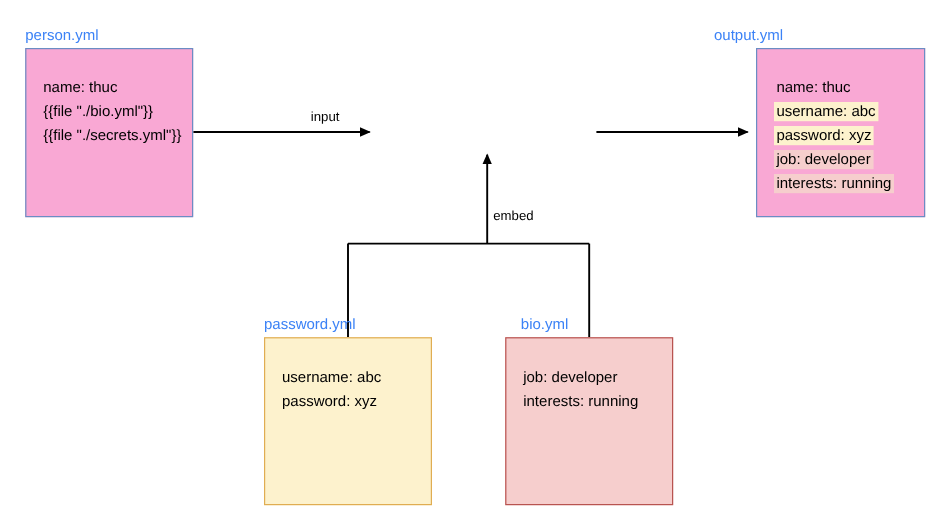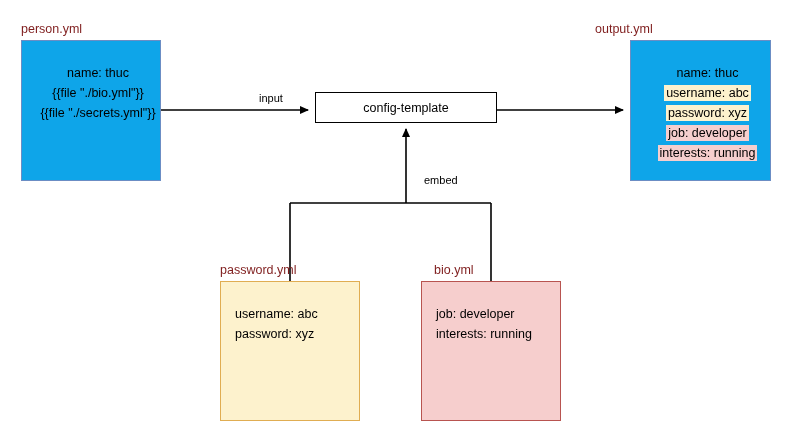--- a/index.html
+++ b/index.html
@@ -40,36 +40,35 @@
     color: #000000;
     white-space: pre;
   }
   .line-hl {
     display: inline;
     padding: 1px 2px;
   }
   .caption {
     position: absolute;
     font-size: 12.5px;
-    color: #7f1d1d;
+    color: #3b82f6;
     white-space: nowrap;
   }
   .edge-label {
     position: absolute;
     font-size: 11px;
     color: #000000;
     white-space: nowrap;
     background: #ffffff;
     padding: 0 3px;
     margin-left: 40px;
   }
   .node-person, .node-output {
-    background: #0ea5e9;
+    background: #f9a8d4;
     border-color: #6b8dc4;
-    text-align: center;
   }
   .node-template {
     background: #ffffff;
     border-color: #000000;
     display: flex;
     align-items: center;
     justify-content: center;
     font-size: 12.5px;
     color: #000000;
   }
@@ -111,25 +110,22 @@
   <div class="node node-person" style="left:21px; top:40px; width:140px; height:141px;">
     <div class="node-body">
       <div class="line">name: thuc</div>
       <div class="line">{{file "./bio.yml"}}</div>
       <div class="line">{{file "./secrets.yml"}}</div>
     </div>
   </div>
 
   <div class="edge-label" style="left:216px; top:92px;">input</div>
 
-  <div class="node node-template" style="left:315px; top:92px; width:182px; height:31px;">
-    <span>config-template</span>
-  </div>
 
-  <div class="edge-label" style="left:381px; top:174px;">embed</div>
+  <div class="edge-label" style="left:368px; top:174px;">embed</div>
 
   <div class="caption" style="left:595px; top:22px;">output.yml</div>
   <div class="node node-output" style="left:630px; top:40px; width:141px; height:141px;">
     <div class="node-body">
       <div class="line"><span class="line-hl">name: thuc</span></div>
       <div class="line"><span class="line-hl" style="background:#fdf2cd;">username: abc</span></div>
       <div class="line"><span class="line-hl" style="background:#fdf2cd;">password: xyz</span></div>
       <div class="line"><span class="line-hl" style="background:#f6cecd;">job: developer</span></div>
       <div class="line"><span class="line-hl" style="background:#f6cecd;">interests: running</span></div>
     </div>

